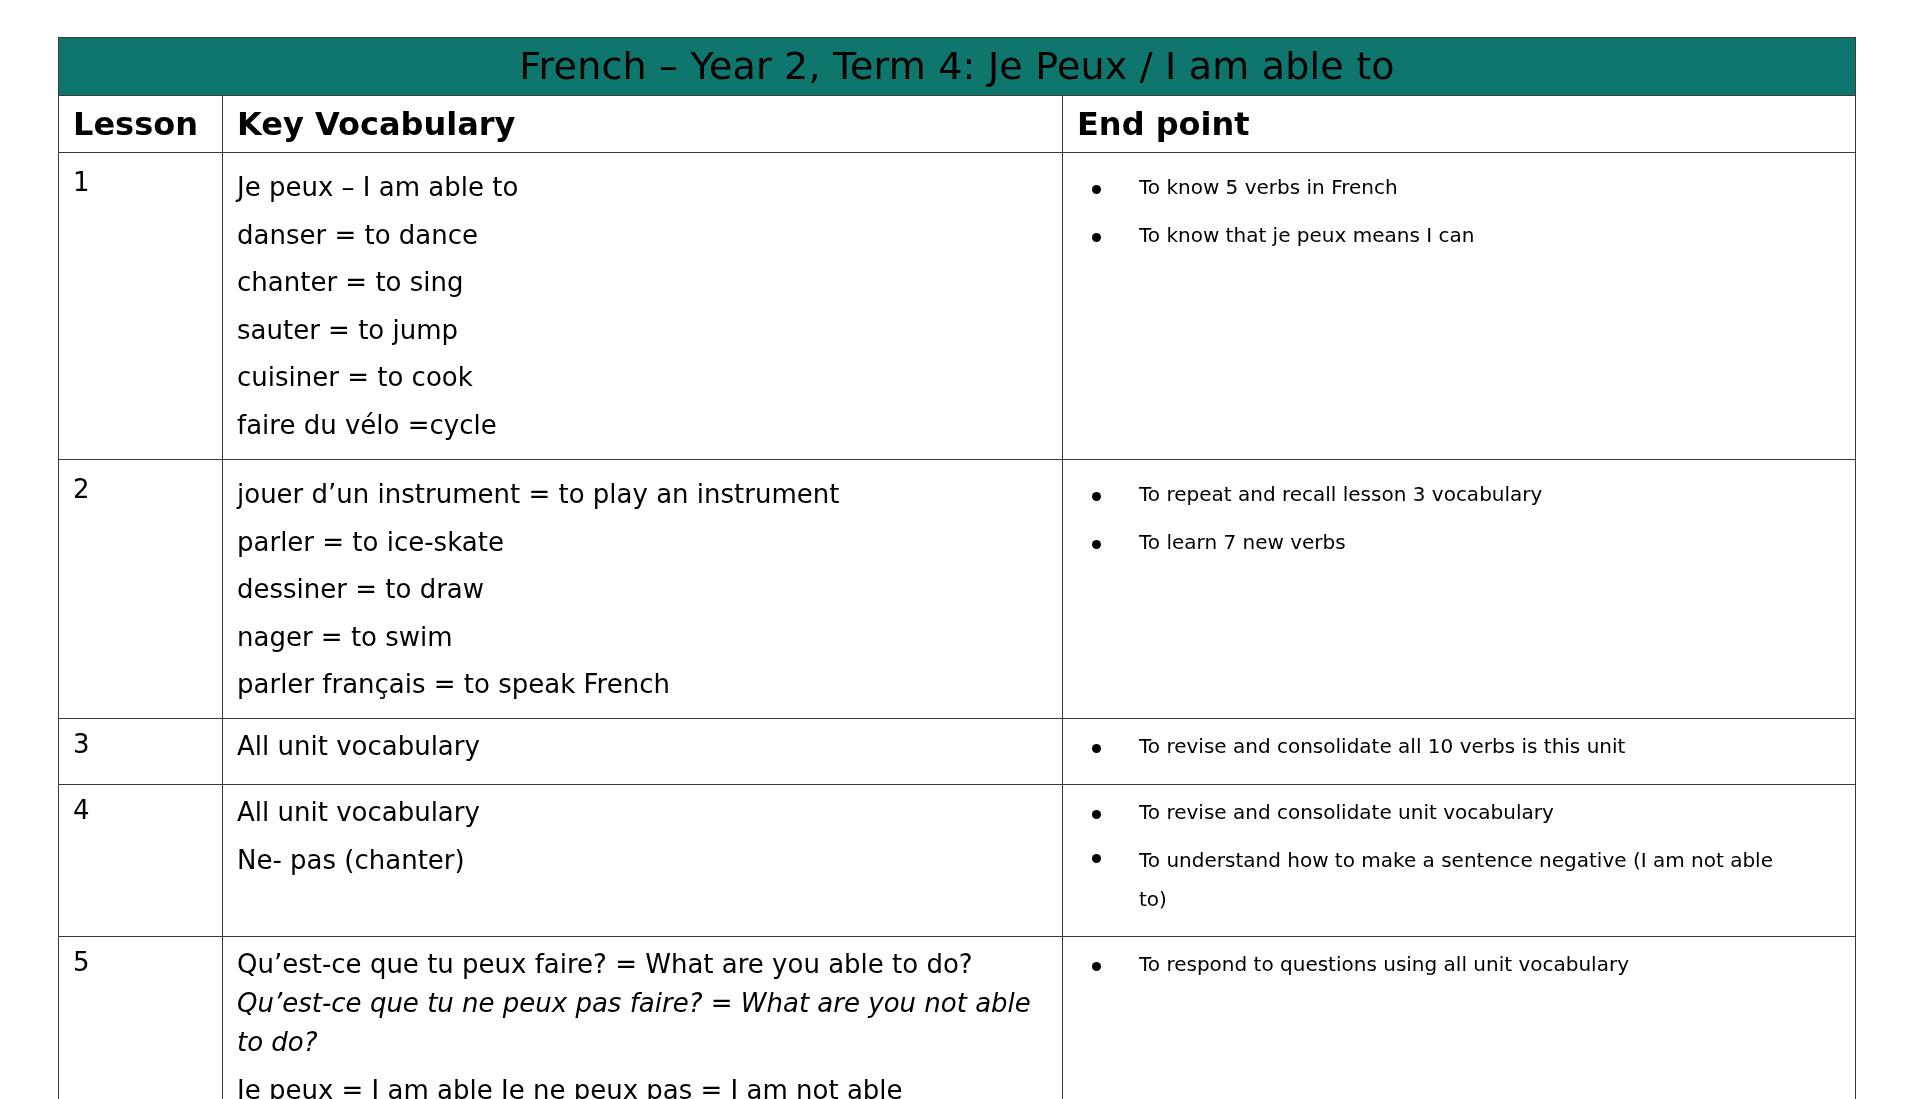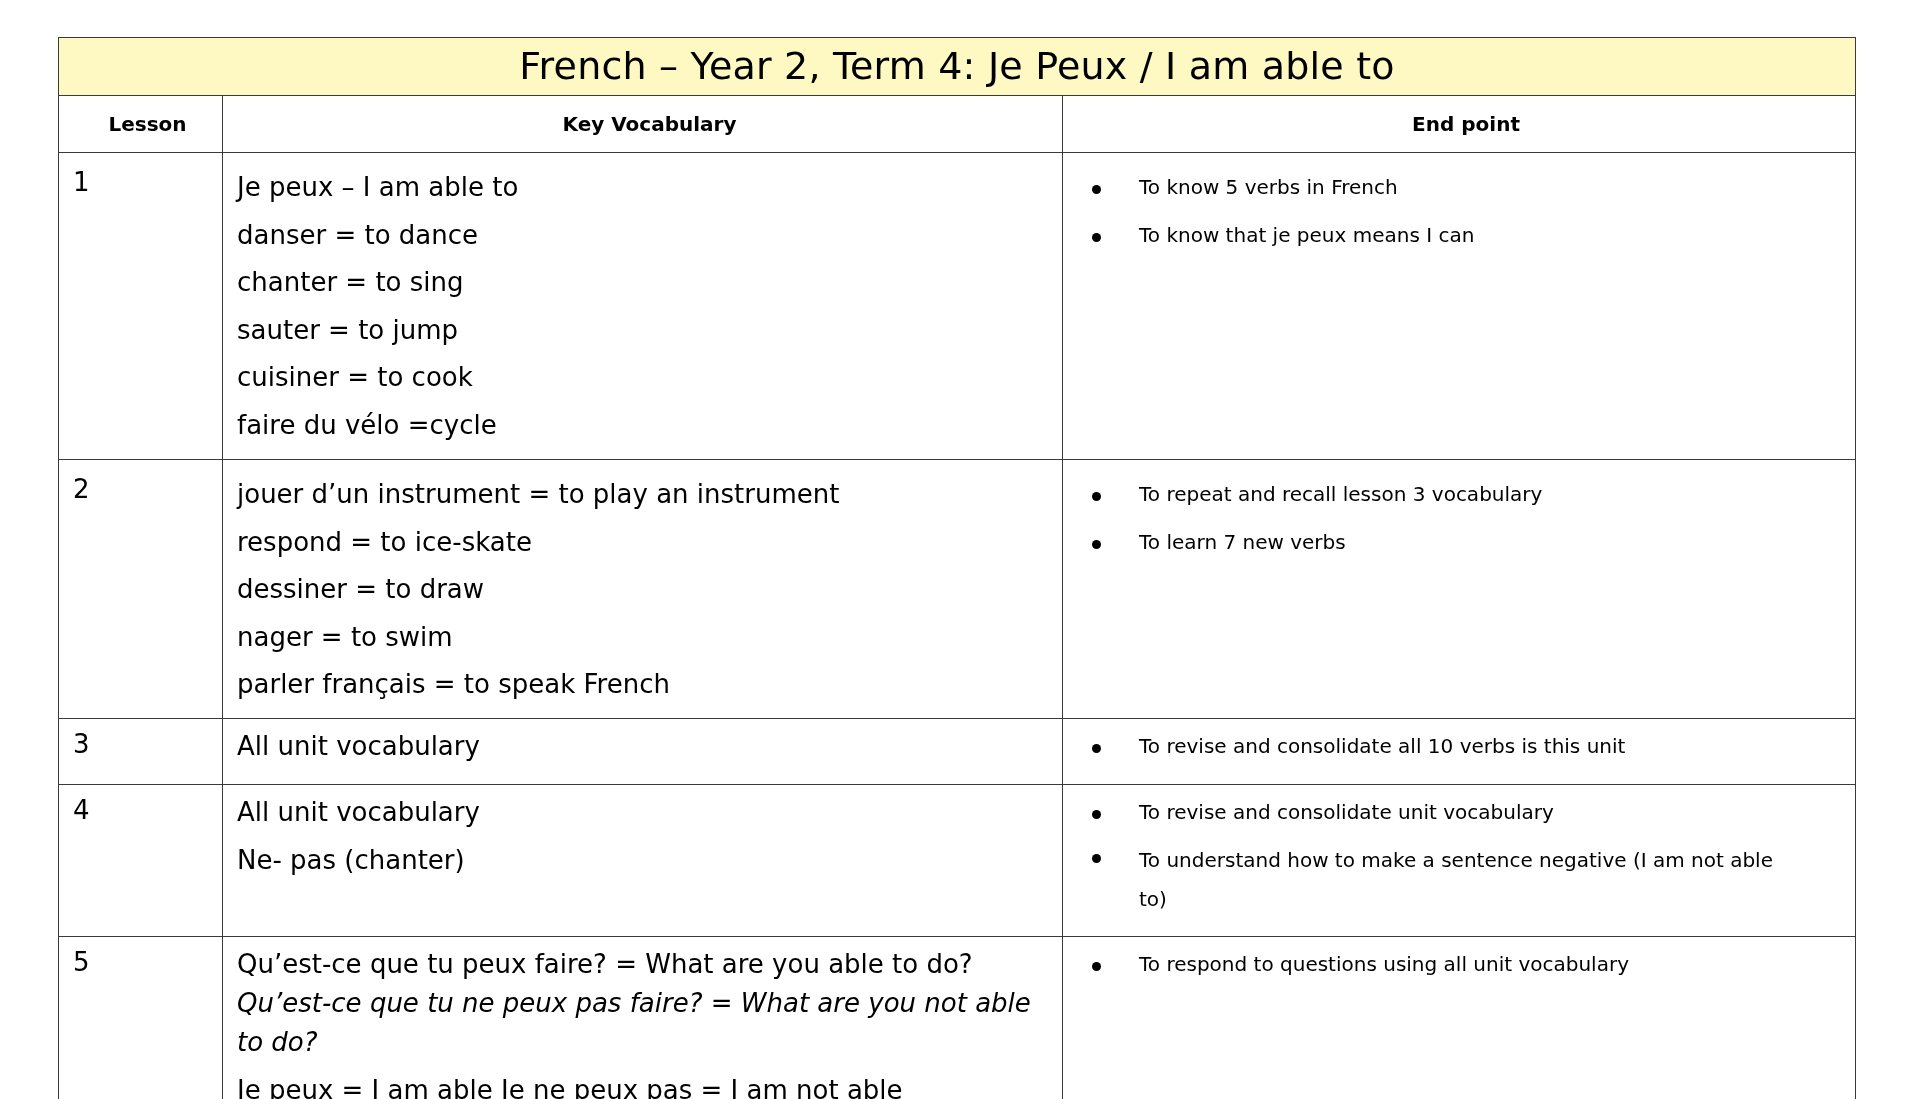--- a/index.html
+++ b/index.html
@@ -8,26 +8,26 @@
     font-family: "DejaVu Sans", sans-serif; color: #000;
   }
   .doc-table {
     position: absolute; left: 58px; top: 37px; width: 1798px;
     border-collapse: collapse; table-layout: fixed;
   }
   .doc-table td, .doc-table th {
     border: 1.5px solid #3a3a3a; vertical-align: top; padding: 0;
   }
   .title-cell {
-    background: #fef9c3; height: 57px; text-align: center;
+    background: #0f766e; height: 57px; text-align: center;
     font-size: 38px; line-height: 57px; font-weight: normal;
     letter-spacing: 0.2px;
   }
   .head-cell {
-    height: 56px; text-align: center; font-weight: bold; font-size: 20px;
+    height: 56px; text-align: left; font-weight: bold; font-size: 32px;
     line-height: 56px; padding-left: 14px !important;
   }
   .c-lesson { width: 164px; }
   .c-vocab { width: 840px; }
   .c-end { width: auto; }
   .lesson-num { font-size: 26px; padding: 14px 0 0 14px !important; }
   .vocab-cell { padding: 11px 0 0 14px !important; font-size: 26px; }
   .vocab-line { line-height: 47.6px; white-space: nowrap; }
   .vocab-line.wrap { white-space: normal; line-height: 39px; padding-bottom: 9px; font-style: italic; }
   .end-cell { padding: 11px 0 0 0 !important; font-size: 20px; }
@@ -79,21 +79,21 @@
         <li class="end-item"><span class="bullet"></span><span>To know 5 verbs in French</span></li>
         <li class="end-item"><span class="bullet"></span><span>To know that je peux means I can</span></li>
       </ul>
     </td>
   </tr>
 
   <tr class="r2">
     <td class="lesson-num">2</td>
     <td class="vocab-cell">
       <div class="vocab-line">jouer d’un instrument = to play an instrument</div>
-      <div class="vocab-line">respond = to ice-skate</div>
+      <div class="vocab-line">parler = to ice-skate</div>
       <div class="vocab-line">dessiner = to draw</div>
       <div class="vocab-line">nager = to swim</div>
       <div class="vocab-line">parler français = to speak French</div>
     </td>
     <td class="end-cell">
       <ul class="end-list">
         <li class="end-item"><span class="bullet"></span><span>To repeat and recall lesson 3 vocabulary</span></li>
         <li class="end-item"><span class="bullet"></span><span>To learn 7 new verbs</span></li>
       </ul>
     </td>

